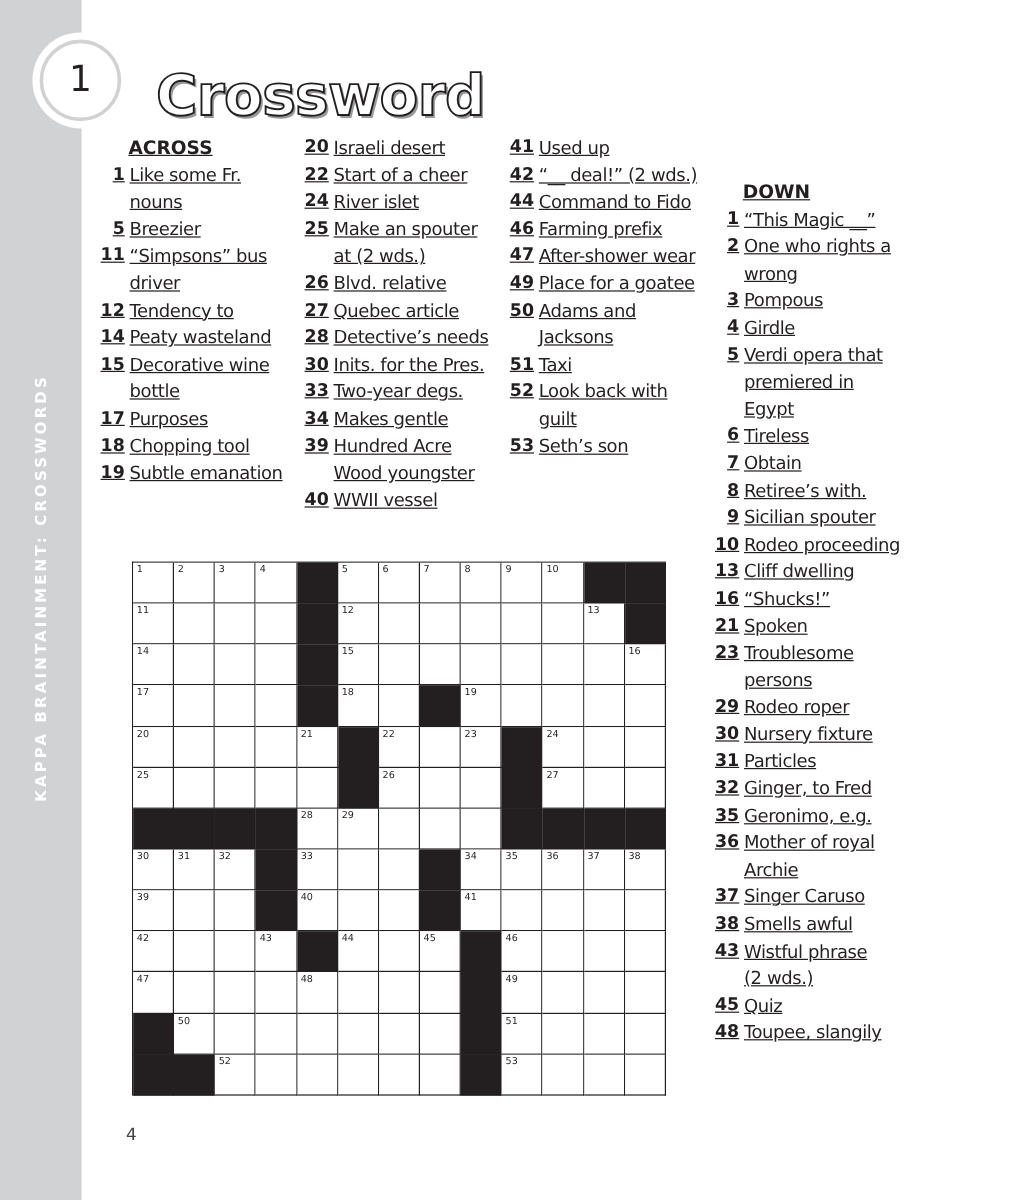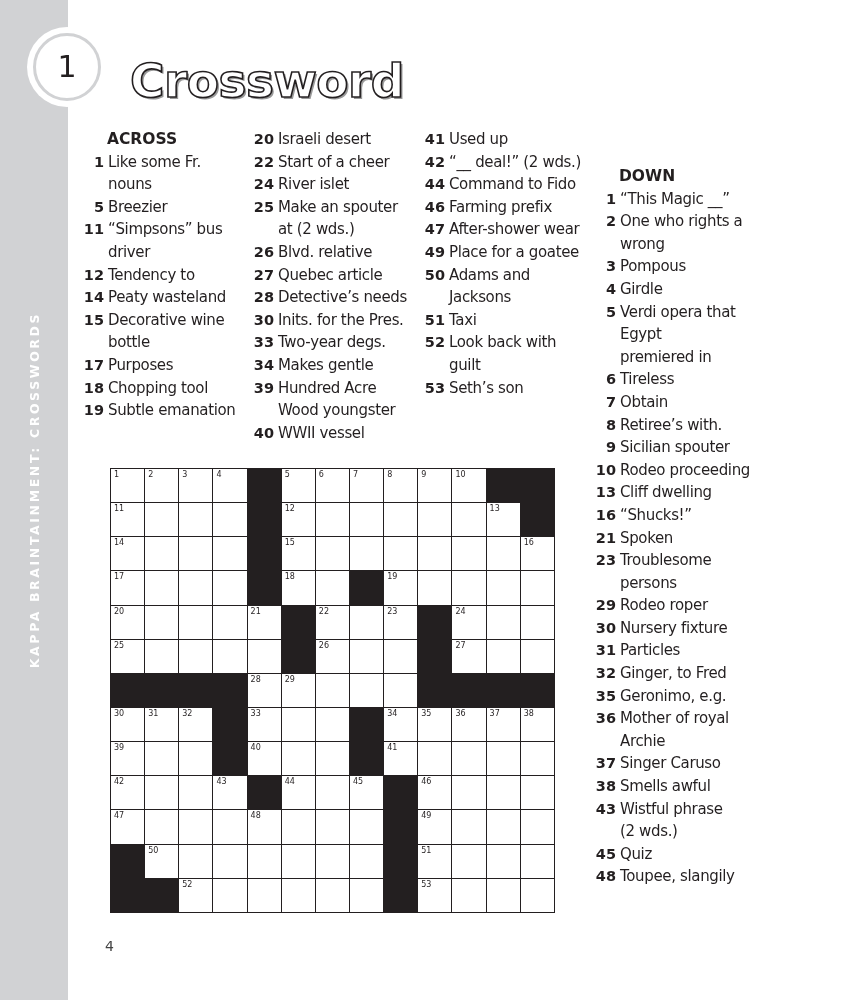--- a/index.html
+++ b/index.html
@@ -37,21 +37,21 @@
   .title {
     position: absolute; left: 130px; top: 34px;
     font-family: "DejaVu Sans", sans-serif; font-weight: bold;
     font-size: 47px; letter-spacing: -0.5px; line-height: 1;
     color: #ffffff;
     -webkit-text-stroke: 1.6px #231f20;
     text-shadow: 2px 2px 0 #9a9a9a;
     margin-top: 23px;
   }
 
-  .clue-col { position: absolute; top: 128px; font-size: 16px; line-height: 22.6px; }
+  .clue-col { position: absolute; top: 112px; font-size: 16px; line-height: 22.6px; text-decoration: underline; }
   .clue-head {
     font-family: "DejaVu Sans", sans-serif; font-weight: bold;
     font-size: 15.5px; padding-left: 25px; height: 22.6px; color: #231f20;
   }
   .clue { display: flex; }
   .clue-num {
     width: 22px; text-align: right; flex: 0 0 22px;
     font-family: "DejaVu Sans", sans-serif; font-weight: bold; font-size: 14.5px;
     color: #231f20;
   }
@@ -281,25 +281,25 @@
     <div class="clue">
       <span class="clue-num">4</span>
       <span class="clue-text">Girdle</span>
     </div>
     <div class="clue">
       <span class="clue-num">5</span>
       <span class="clue-text">Verdi opera that</span>
     </div>
     <div class="clue">
       <span class="clue-num"></span>
+      <span class="clue-text">premiered in</span>
+    </div>
+    <div class="clue">
+      <span class="clue-num"></span>
       <span class="clue-text">Egypt</span>
-    </div>
-    <div class="clue">
-      <span class="clue-num"></span>
-      <span class="clue-text">premiered in</span>
     </div>
     <div class="clue">
       <span class="clue-num">6</span>
       <span class="clue-text">Tireless</span>
     </div>
     <div class="clue">
       <span class="clue-num">7</span>
       <span class="clue-text">Obtain</span>
     </div>
     <div class="clue">

